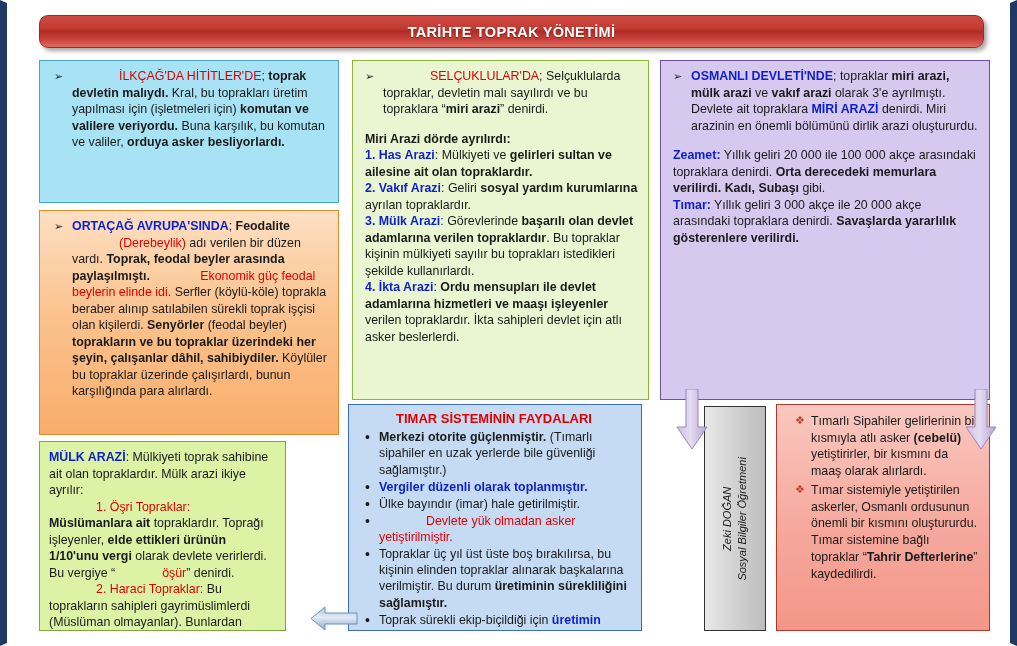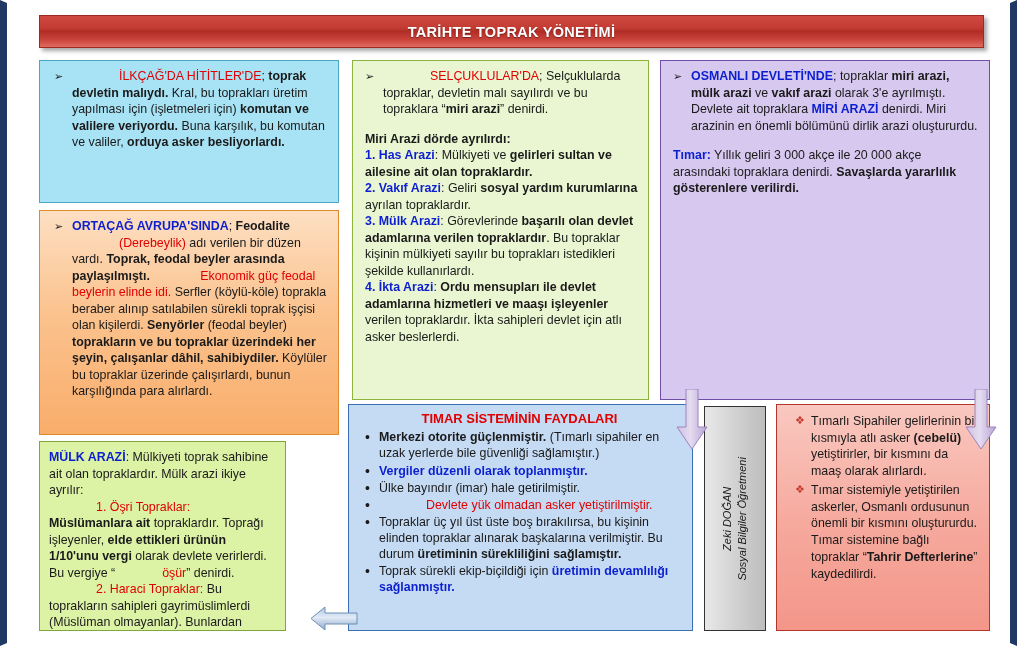--- a/index.html
+++ b/index.html
@@ -25,21 +25,21 @@
   
   .banner-wrap {
     position: absolute;
     left: 32px; top: 12px;
     width: 945px; height: 33px;
   }
   .banner {
     width: 100%; height: 100%;
     background: linear-gradient(to bottom, #d04a42 0%, #c23b33 40%, #b02d25 50%, #c8423a 75%, #e06a60 100%);
     border: 1px solid #9c2a22;
-    border-radius: 0;
+    border-radius: 9px;
     box-shadow: 3px 3px 4px rgba(0,0,0,0.35);
     display: flex; align-items: center; justify-content: center;
   }
   .banner-text {
     color: #ffffff;
     font-weight: bold;
     font-size: 14.5px;
     letter-spacing: 0.3px;
     text-shadow: 0 1px 1px rgba(0,0,0,0.4);
   }
@@ -71,21 +71,21 @@
     background: #dcf3a6;
     border: 1.5px solid #7fa83c;
   }
   .b-selcuk {
     left: 345px; top: 57px; width: 297px; height: 340px;
     background: #eaf6d2;
     border: 1.5px solid #8cb43c;
     padding-left: 12px;
   }
   .b-timar {
-    left: 341px; top: 401px; width: 345px; height: 227px;
+    left: 341px; top: 401px; width: 294px; height: 227px;
     background: #c5dbf4;
     border: 1.5px solid #3b6fb5;
     padding: 5px 10px 5px 8px;
   }
   .b-osmanli {
     left: 653px; top: 57px; width: 330px; height: 340px;
     background: #d6c8ef;
     border: 1.5px solid #6f4fa8;
     padding-left: 12px;
   }
@@ -219,20 +219,21 @@
     <div><span class="bl">3. Mülk Arazi</span><span class="n">: Görevlerinde </span><span class="bk">başarılı olan devlet adamlarına verilen topraklardır</span><span class="n">. Bu topraklar kişinin mülkiyeti sayılır bu toprakları istedikleri şekilde kullanırlardı.</span></div>
     <div><span class="bl">4. İkta Arazi</span><span class="n">: </span><span class="bk">Ordu mensupları ile devlet adamlarına hizmetleri ve maaşı işleyenler</span><span class="n"> verilen topraklardır. İkta sahipleri devlet için atlı asker beslerlerdi.</span></div>
   </div>
 
   <div class="box b-osmanli">
     <div class="arrow-li">
       <span class="arrow-mark">➢</span>
       <div class="arrow-body"><span class="bl">OSMANLI DEVLETİ'NDE</span><span class="n">; topraklar </span><span class="bk">miri arazi, mülk arazi</span><span class="n"> ve </span><span class="bk">vakıf arazi</span><span class="n"> olarak 3'e ayrılmıştı. Devlete ait topraklara </span><span class="bl">MİRİ ARAZİ</span><span class="n"> denirdi. Miri arazinin en önemli bölümünü dirlik arazi oluştururdu.</span></div>
     </div>
     <div style="height:13px"></div>
+    <div><span class="bl">Zeamet:</span><span class="n"> Yıllık geliri 20 000 ile 100 000 akçe arasındaki topraklara denirdi. </span><span class="bk">Orta derecedeki memurlara verilirdi. Kadı, Subaşı</span><span class="n"> gibi.</span></div>
     <div><span class="bl">Tımar:</span><span class="n"> Yıllık geliri 3 000 akçe ile 20 000 akçe arasındaki topraklara denirdi. </span><span class="bk">Savaşlarda yararlılık gösterenlere verilirdi.</span></div>
   </div>
 
   <div class="box b-timar">
     <div class="h-center">TIMAR SİSTEMİNİN FAYDALARI</div>
     <ul class="bullets">
       <li><span class="bk">Merkezi otorite güçlenmiştir.</span><span class="n"> (Tımarlı sipahiler en uzak yerlerde bile güvenliği sağlamıştır.)</span></li>
       <li><span class="bl">Vergiler düzenli olarak toplanmıştır.</span></li>
       <li><span class="n">Ülke bayındır (imar) hale getirilmiştir.</span></li>
       <li><span class="rb">Devlete yük olmadan asker yetiştirilmiştir.</span></li>

